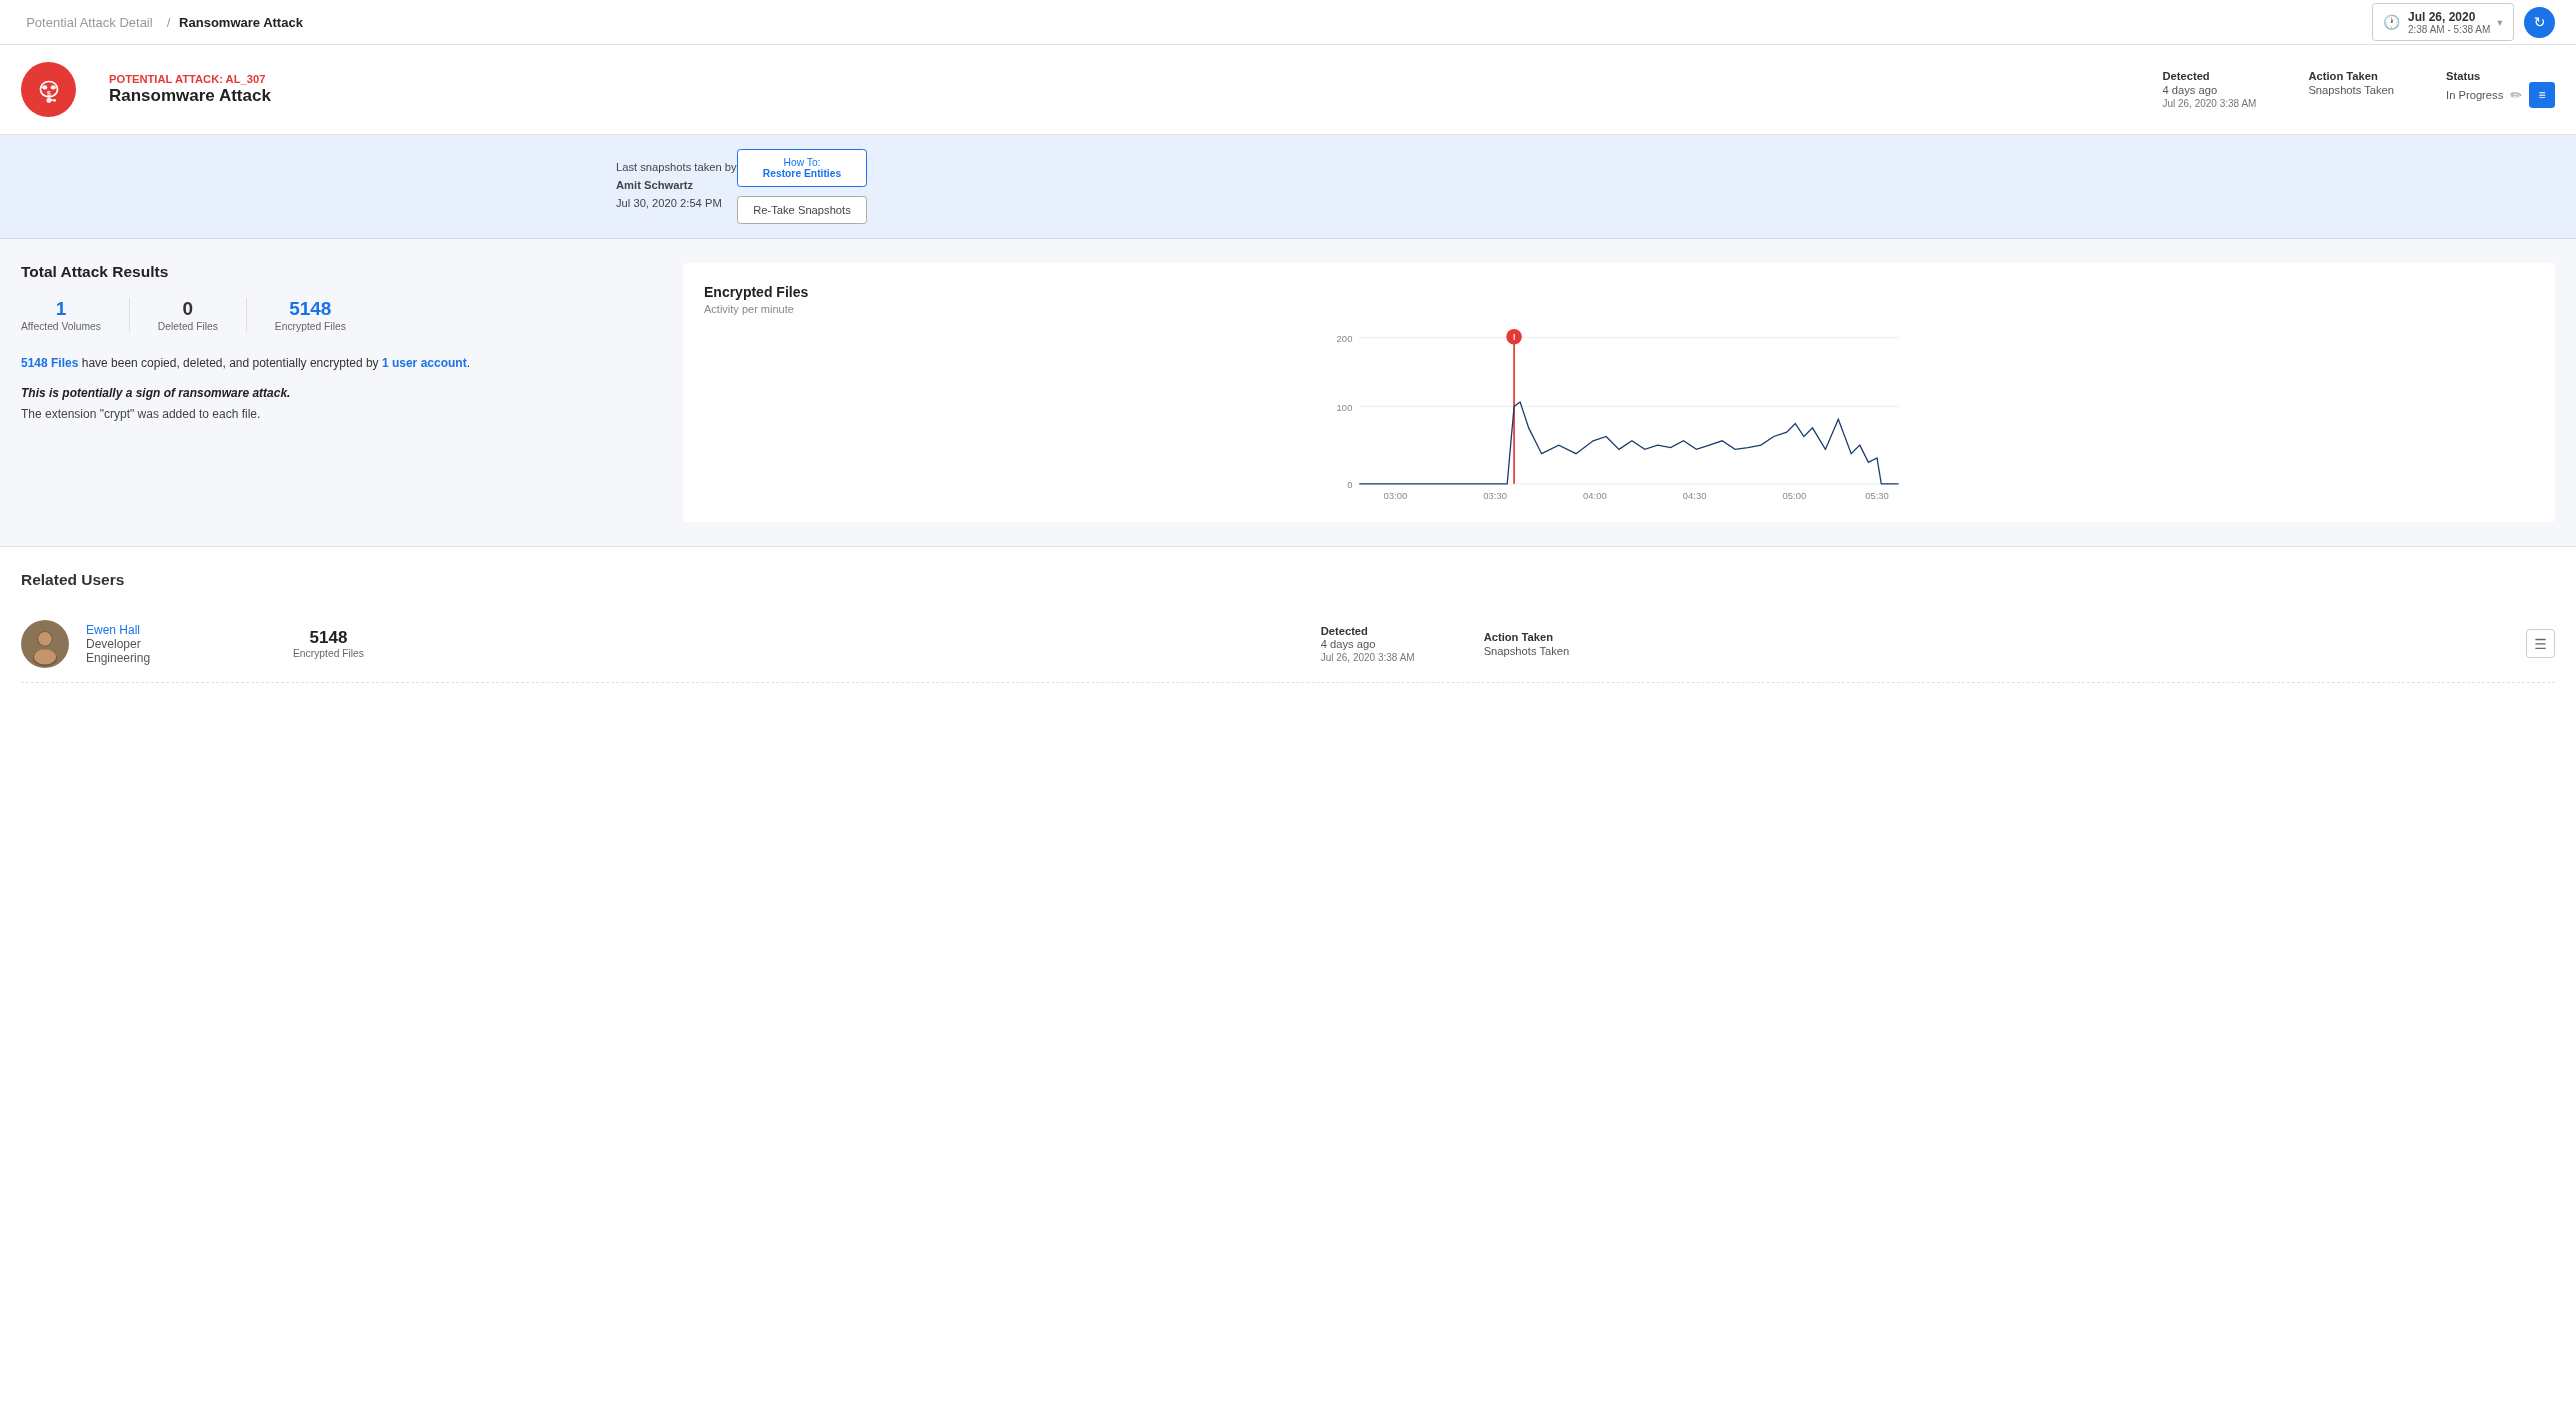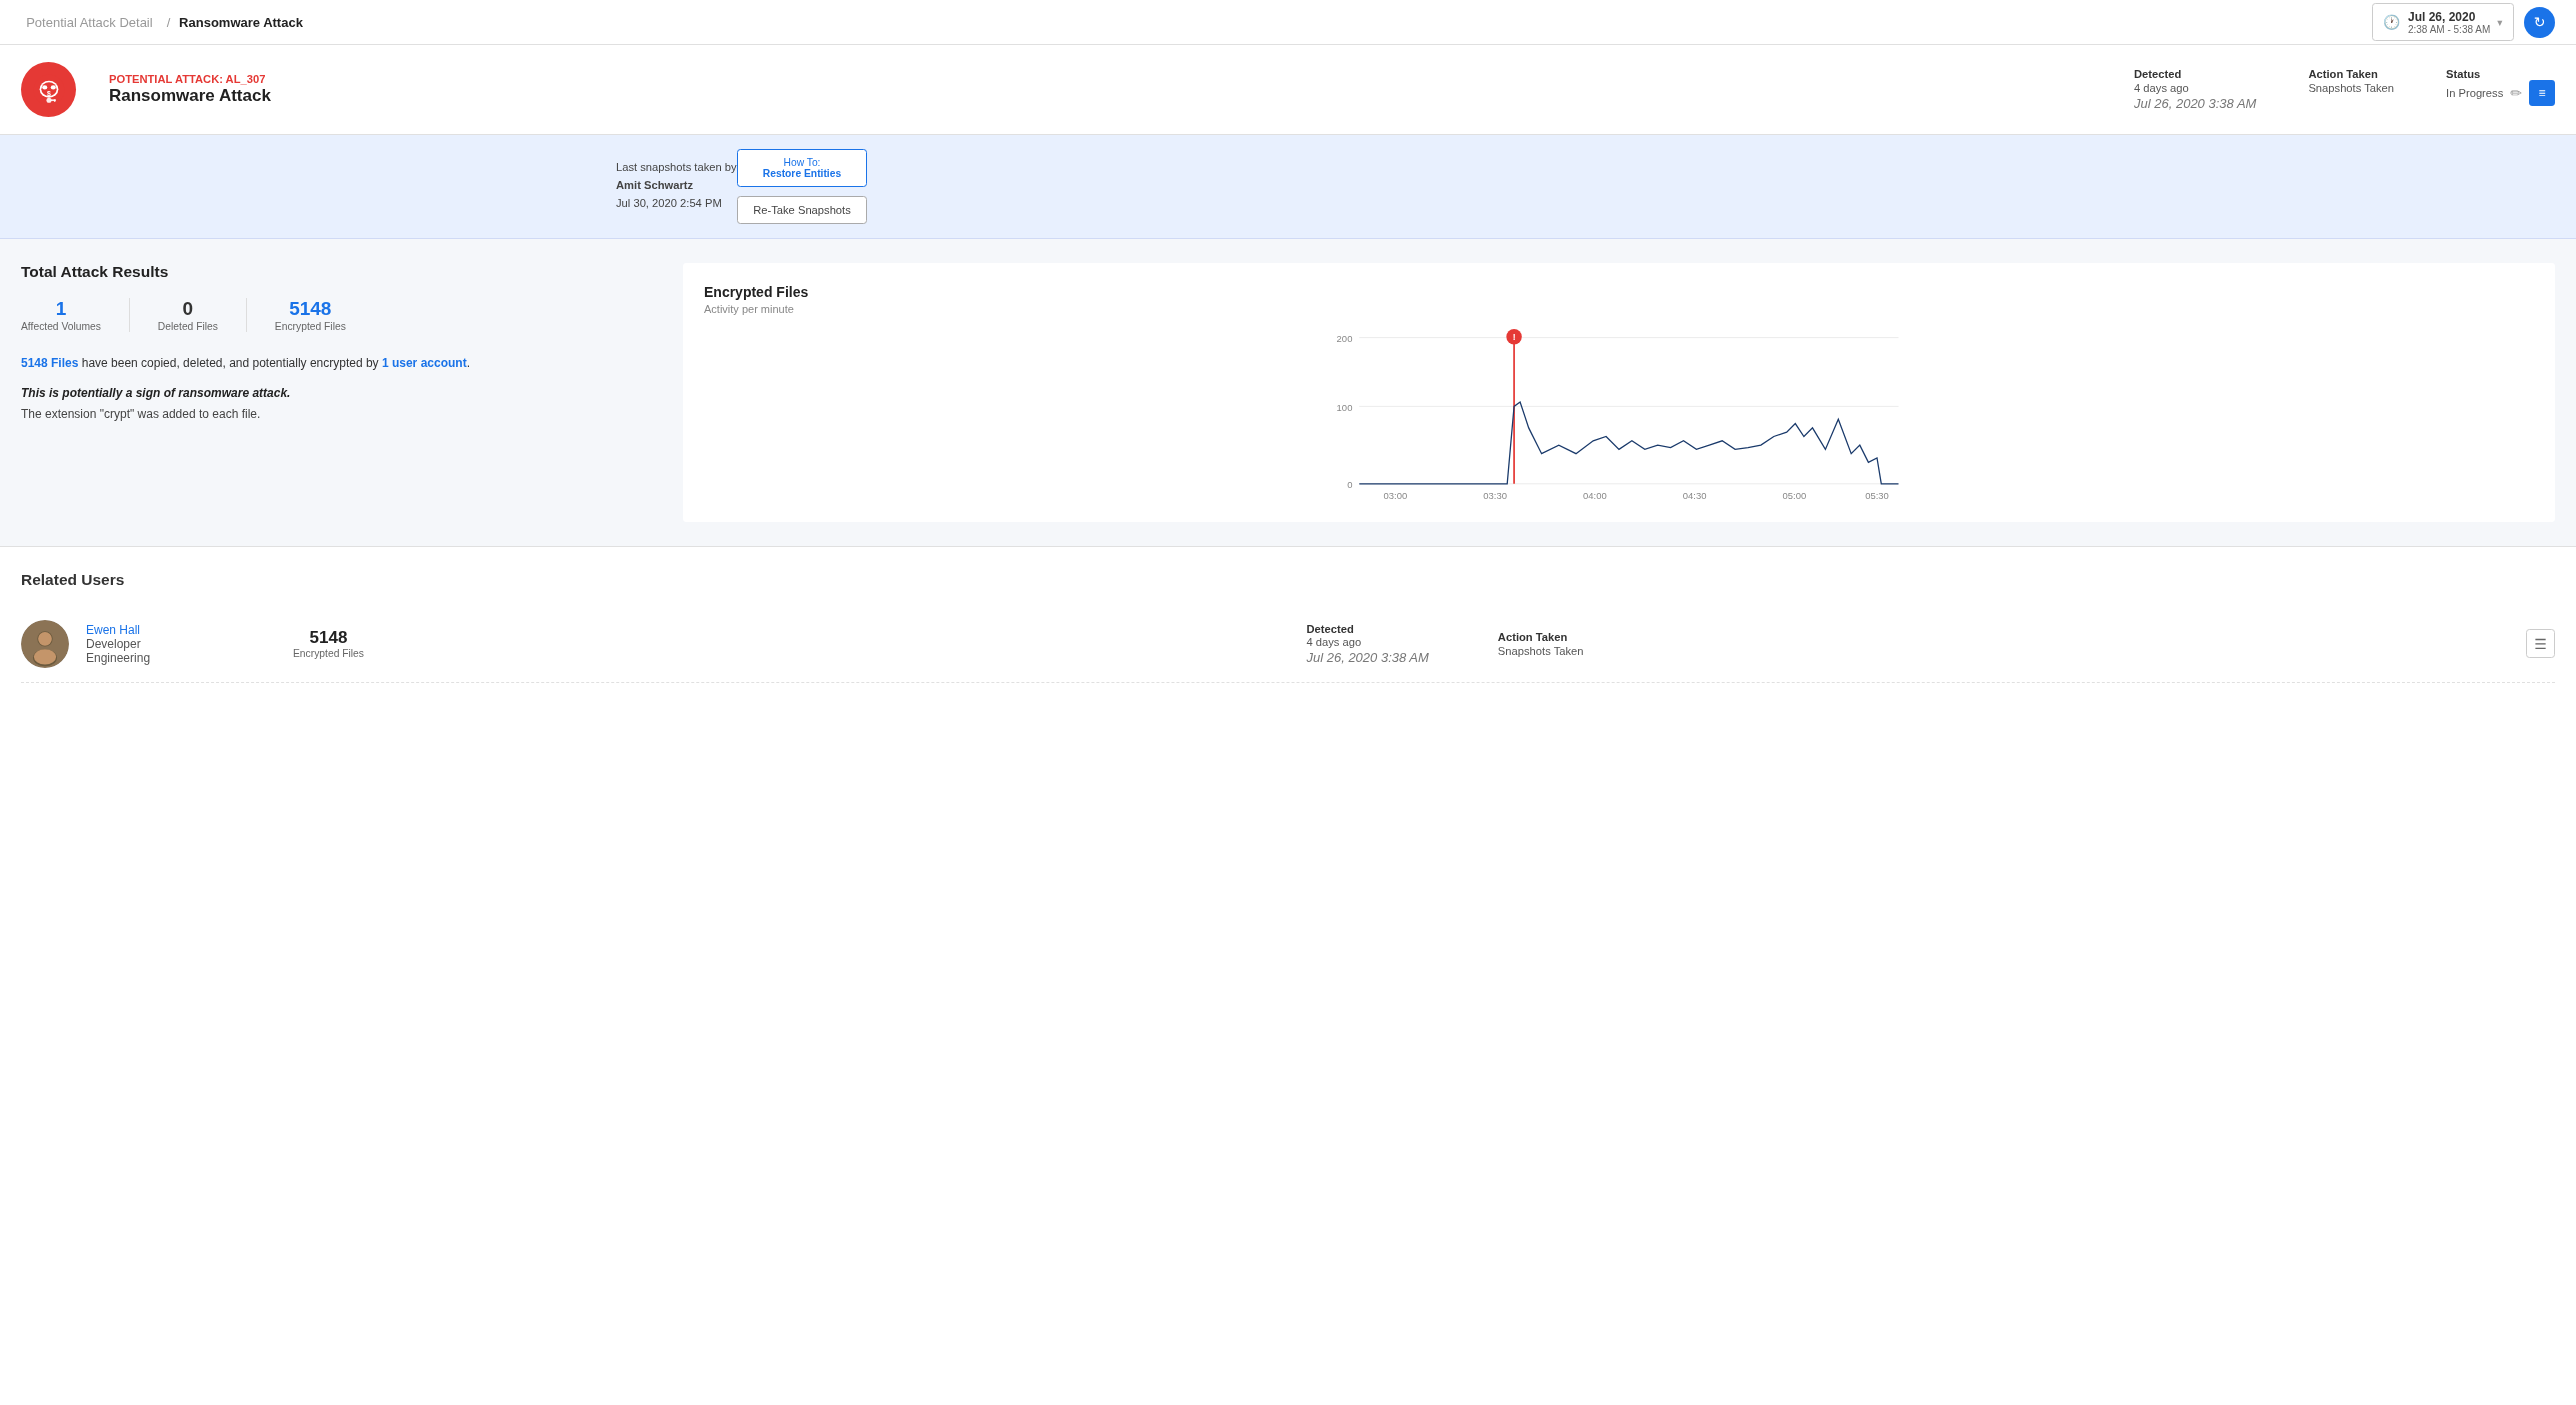--- a/index.html
+++ b/index.html
@@ -39,21 +39,21 @@
       width: 55px; height: 55px; border-radius: 50%; background: #e53935;
       display: flex; align-items: center; justify-content: center; flex-shrink: 0;
     }
     .attack-title-section { flex: 1; }
     .attack-label { color: #e53935; font-size: 11.2px; font-weight: 600; }
     .attack-name { font-size: 17px; font-weight: 700; color: #222; margin-top: 1.7px; }
     .header-meta { display: flex; gap: 52px; margin-left: auto; align-items: flex-start; }
     .meta-item { display: flex; flex-direction: column; }
     .meta-label { font-size: 11.2px; font-weight: 600; color: #333; }
     .meta-value { font-size: 11.2px; color: #555; margin-top: 1.7px; }
-    .meta-value.italic { font-style: italic; font-size: 13px; color: #777; }
+    .meta-value.italic { font-size: 10px; color: #777; }
     .status-section { display: flex; align-items: center; gap: 7px; }
     .status-in-progress { color: #555; font-size: 11.2px; }
     .edit-icon { color: #999; cursor: pointer; font-size: 14px; }
     .notes-icon-btn {
       width: 26px; height: 26px; background: #1a73e8; border-radius: 3.4px;
       display: flex; align-items: center; justify-content: center; cursor: pointer; color: #fff; font-size: 12px;
     }
 
     
     .snapshot-banner {

